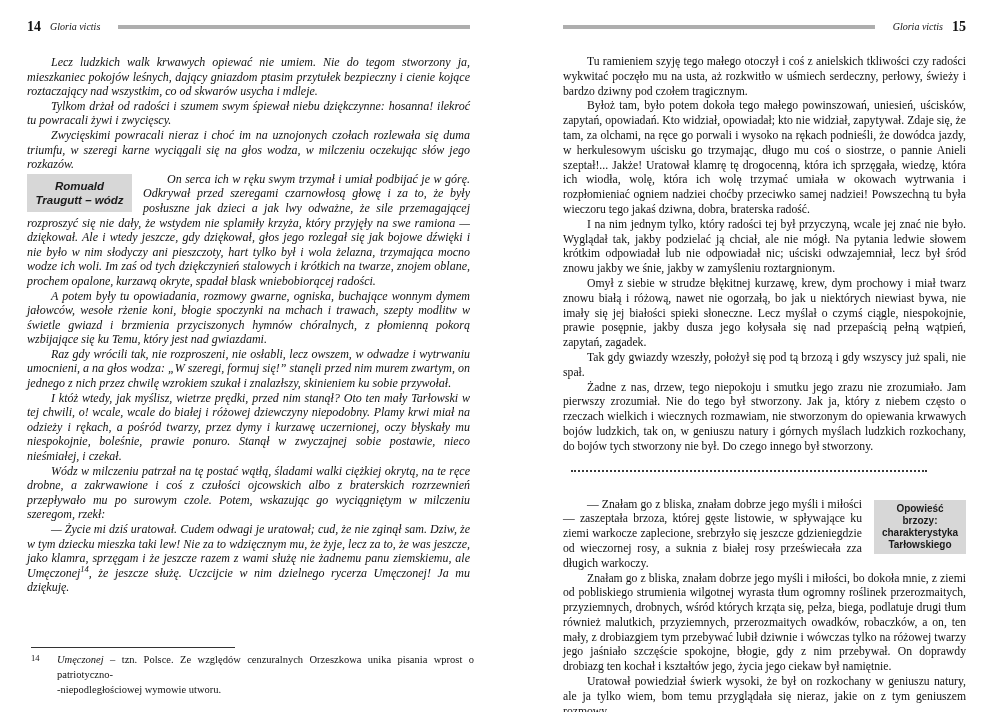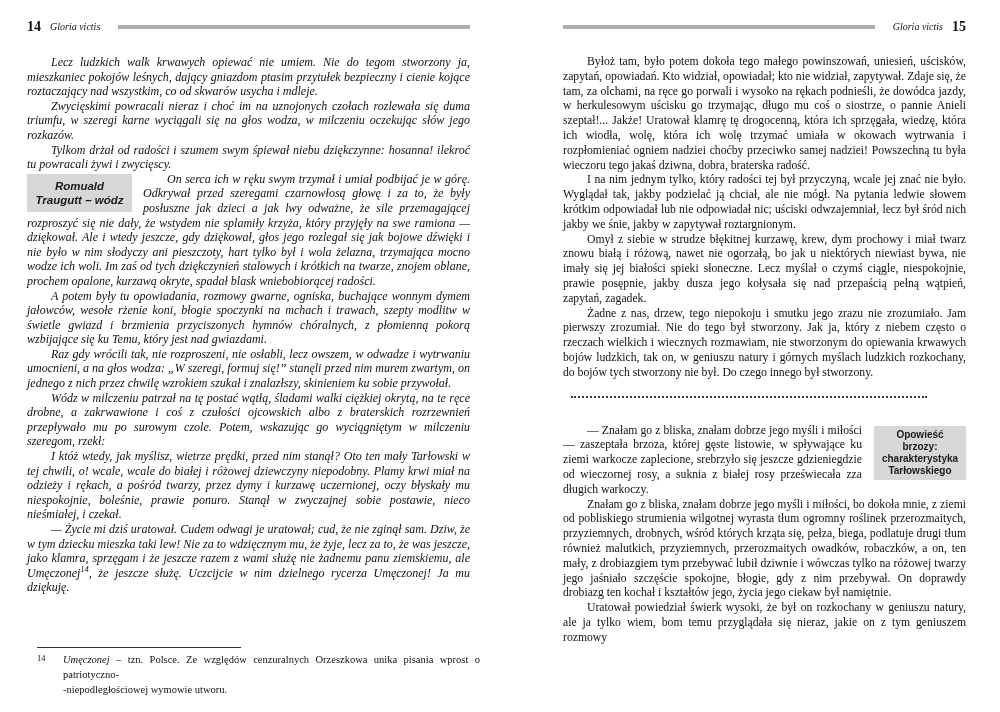--- a/index.html
+++ b/index.html
@@ -30,54 +30,54 @@
     font-family:"Liberation Sans", sans-serif; font-weight:bold; color:#1a1a1a;
   }
   .note-left  { float:left;  width:101px; margin:2px 11px 0 0;  padding:5px 2px; font-size:11.5px; line-height:14px; }
   .note-right { float:right; width:88px;  margin:2px 0 16px 12px;  padding:3px 2px; font-size:10px;   line-height:12.2px; }
   .note-line { display:block;text-align:center; }
 
   .dotted-sep { border-top:2px dotted #3a3a3a; width:356px; height:0; margin:15px 0 26px 8px; }
 
   sup.body-sup { font-size:8.5px; line-height:0; }
 
-  .footnote { position:absolute; left:10px; top:627px; width:100%; font-size:10.5px; line-height:15px; text-align:justify; }
+  .footnote { position:absolute; left:4px; top:627px; width:100%; font-size:10.5px; line-height:15px; text-align:justify; }
   .fn-rule  { width:204px; border-top:1px solid #333; margin-bottom:4px; }
   .fn-text  { margin:0; padding-left:26px; }
   .fn-marker{ display:inline-block; width:20px; margin-left:-26px; margin-right:6px;
               font-size:8.5px; vertical-align:top; position:relative; top:-1px; }
   .fn-term  { font-style:italic; }
 </style>
 </head>
 <body>
 
 <div class="page" id="page-left">
   <div class="header">
     <span class="hdr-num">14</span>
     <span class="hdr-title">Gloria victis</span>
     <span class="hdr-rule"></span>
   </div>
 
   <div class="body">
     <p class="para">Lecz ludzkich walk krwawych opiewać nie umiem. Nie do tegom stworzony ja, mieszkaniec pokojów leśnych, dający gniazdom ptasim przytułek bezpieczny i cienie kojące roztaczający nad wszystkim, co od skwarów usycha i mdleje.</p>
+    <p class="para">Tylkom drżał od radości i szumem swym śpiewał niebu dziękczynne: hosanna! ilekroć tu powracali żywi i zwycięscy.</p>
     <p class="para">Zwycięskimi powracali nieraz i choć im na uznojonych czołach rozlewała się duma triumfu, w szeregi karne wyciągali się na głos wodza, w milczeniu oczekując słów jego rozkazów.</p>
-    <p class="para">Tylkom drżał od radości i szumem swym śpiewał niebu dziękczynne: hosanna! ilekroć tu powracali żywi i zwycięscy.</p>
 
     <p class="para">
       <span class="note-box note-left">
         <span class="note-line">Romuald</span>
         <span class="note-line">Traugutt – wódz</span>
       </span>
       <span>On serca ich w ręku swym trzymał i umiał podbijać je w górę. Odkrywał przed szeregami czarnowłosą głowę i za to, że były posłuszne jak dzieci a jak lwy odważne, że sile przemagającej rozproszyć się nie dały, że wstydem nie splamiły krzyża, który przyjęły na swe ramiona — dziękował. Ale i wtedy jeszcze, gdy dziękował, głos jego rozlegał się jak bojowe dźwięki i nie było w nim słodyczy ani pieszczoty, hart tylko był i wola żelazna, trzymająca mocno wodze ich woli. Im zaś od tych dziękczynień stalowych i krótkich na twarze, znojem oblane, prochem opalone, kurzawą okryte, spadał blask wniebobiorącej radości.</span>
     </p>
 
     <p class="para">A potem były tu opowiadania, rozmowy gwarne, ogniska, buchające wonnym dymem jałowców, wesołe rżenie koni, błogie spoczynki na mchach i trawach, szepty modlitw w świetle gwiazd i brzmienia przyciszonych hymnów chóralnych, z płomienną pokorą wzbijające się ku Temu, który jest nad gwiazdami.</p>
     <p class="para">Raz gdy wrócili tak, nie rozproszeni, nie osłabli, lecz owszem, w odwadze i wytrwaniu umocnieni, a na głos wodza: „W szeregi, formuj się!” stanęli przed nim murem zwartym, on jednego z nich przez chwilę wzrokiem szukał i znalazłszy, skinieniem ku sobie przywołał.</p>
+    <p class="para">I któż wtedy, jak myślisz, wietrze prędki, przed nim stanął? Oto ten mały Tarłowski w tej chwili, o! wcale, wcale do białej i różowej dziewczyny niepodobny. Plamy krwi miał na odzieży i rękach, a pośród twarzy, przez dymy i kurzawę uczernionej, oczy błyskały mu niespokojnie, boleśnie, prawie ponuro. Stanął w zwyczajnej sobie postawie, nieco nieśmiałej, i czekał.</p>
     <p class="para">Wódz w milczeniu patrzał na tę postać wątłą, śladami walki ciężkiej okrytą, na te ręce drobne, a zakrwawione i coś z czułości ojcowskich albo z braterskich rozrzewnień przepływało mu po surowym czole. Potem, wskazując go wyciągniętym w milczeniu szeregom, rzekł:</p>
-    <p class="para">I któż wtedy, jak myślisz, wietrze prędki, przed nim stanął? Oto ten mały Tarłowski w tej chwili, o! wcale, wcale do białej i różowej dziewczyny niepodobny. Plamy krwi miał na odzieży i rękach, a pośród twarzy, przez dymy i kurzawę uczernionej, oczy błyskały mu niespokojnie, boleśnie, prawie ponuro. Stanął w zwyczajnej sobie postawie, nieco nieśmiałej, i czekał.</p>
 
     <p class="para">
       <span>— Życie mi dziś uratował. Cudem odwagi je uratował; cud, że nie zginął sam. Dziw, że w tym dziecku mieszka taki lew! Nie za to wdzięcznym mu, że żyje, lecz za to, że was jeszcze, jako klamra, sprzęgam i że jeszcze razem z wami służę nie żadnemu panu ziemskiemu, ale Umęczonej</span><sup class="body-sup">14</sup><span>, że jeszcze służę. Uczcijcie w nim dzielnego rycerza Umęczonej! Ja mu dziękuję.</span>
     </p>
   </div>
 
   <div class="footnote">
     <div class="fn-rule"></div>
     <p class="fn-text">
       <sup class="fn-marker">14</sup><span class="fn-term">Umęczonej</span><span> – tzn. Polsce. Ze względów cenzuralnych Orzeszkowa unika pisania wprost o patriotyczno-</span><br><span>-niepodległościowej wymowie utworu.</span>
@@ -86,23 +86,25 @@
 </div>
 
 <div class="page" id="page-right">
   <div class="header">
     <span class="hdr-rule"></span>
     <span class="hdr-title">Gloria victis</span>
     <span class="hdr-num">15</span>
   </div>
 
   <div class="body">
+    <p class="para">Tu ramieniem szyję tego małego otoczył i coś z anielskich tkliwości czy radości wykwitać poczęło mu na usta, aż rozkwitło w uśmiech serdeczny, perłowy, świeży i bardzo dziwny pod czołem tragicznym.</p>
     <p class="para">Byłoż tam, było potem dokoła tego małego powinszowań, uniesień, uścisków, zapytań, opowiadań. Kto widział, opowiadał; kto nie widział, zapytywał. Zdaje się, że tam, za olchami, na ręce go porwali i wysoko na rękach podnieśli, że dowódca jazdy, w herkulesowym uścisku go trzymając, długo mu coś o siostrze, o pannie Anieli szeptał!... Jakże! Uratował klamrę tę drogocenną, która ich sprzęgała, wiedzę, która ich wiodła, wolę, która ich wolę trzymać umiała w okowach wytrwania i rozpłomieniać ogniem nadziei choćby przeciwko samej nadziei! Powszechną tu była wieczoru tego jakaś dziwna, dobra, braterska radość.</p>
-    <p class="para">I na nim jednym tylko, który radości tej był przyczyną, wcale jej znać nie było. Wyglądał tak, jakby podzielać ją chciał, ale nie mógł. Na pytania ledwie słowem krótkim odpowiadał lub nie odpowiadał nic; uściski odwzajemniał, lecz był śród nich jakby we śnie, jakby w zapytywał roztargnionym.</p>
+    <p class="para">I na nim jednym tylko, który radości tej był przyczyną, wcale jej znać nie było. Wyglądał tak, jakby podzielać ją chciał, ale nie mógł. Na pytania ledwie słowem krótkim odpowiadał lub nie odpowiadał nic; uściski odwzajemniał, lecz był śród znowu jakby we śnie, jakby w zamyśleniu roztargnionym.</p>
     <p class="para">Omył z siebie w strudze błękitnej kurzawę, krew, dym prochowy i miał twarz znowu białą i różową, nawet nie ogorzałą, bo jak u niektórych niewiast bywa, nie imały się jej białości spieki słoneczne. Lecz myślał o czymś ciągle, niespokojnie, prawie posępnie, jakby dusza jego kołysała się nad przepaścią pełną wątpień, zapytań, zagadek.</p>
+    <p class="para">Tak gdy gwiazdy wzeszły, położył się pod tą brzozą i gdy wszyscy już spali, nie spał.</p>
     <p class="para">Żadne z nas, drzew, tego niepokoju i smutku jego zrazu nie zrozumiało. Jam pierwszy zrozumiał. Nie do tego był stworzony. Jak ja, który z niebem często o rzeczach wielkich i wiecznych rozmawiam, nie stworzonym do opiewania krwawych bojów ludzkich, tak on, w geniuszu natury i górnych myślach ludzkich rozkochany, do bojów tych stworzony nie był. Do czego innego był stworzony.</p>
 
     <div class="dotted-sep"></div>
 
     <p class="para">
       <span class="note-box note-right">
         <span class="note-line">Opowieść</span>
         <span class="note-line">brzozy:</span>
         <span class="note-line">charakterystyka</span>
         <span class="note-line">Tarłowskiego</span>

